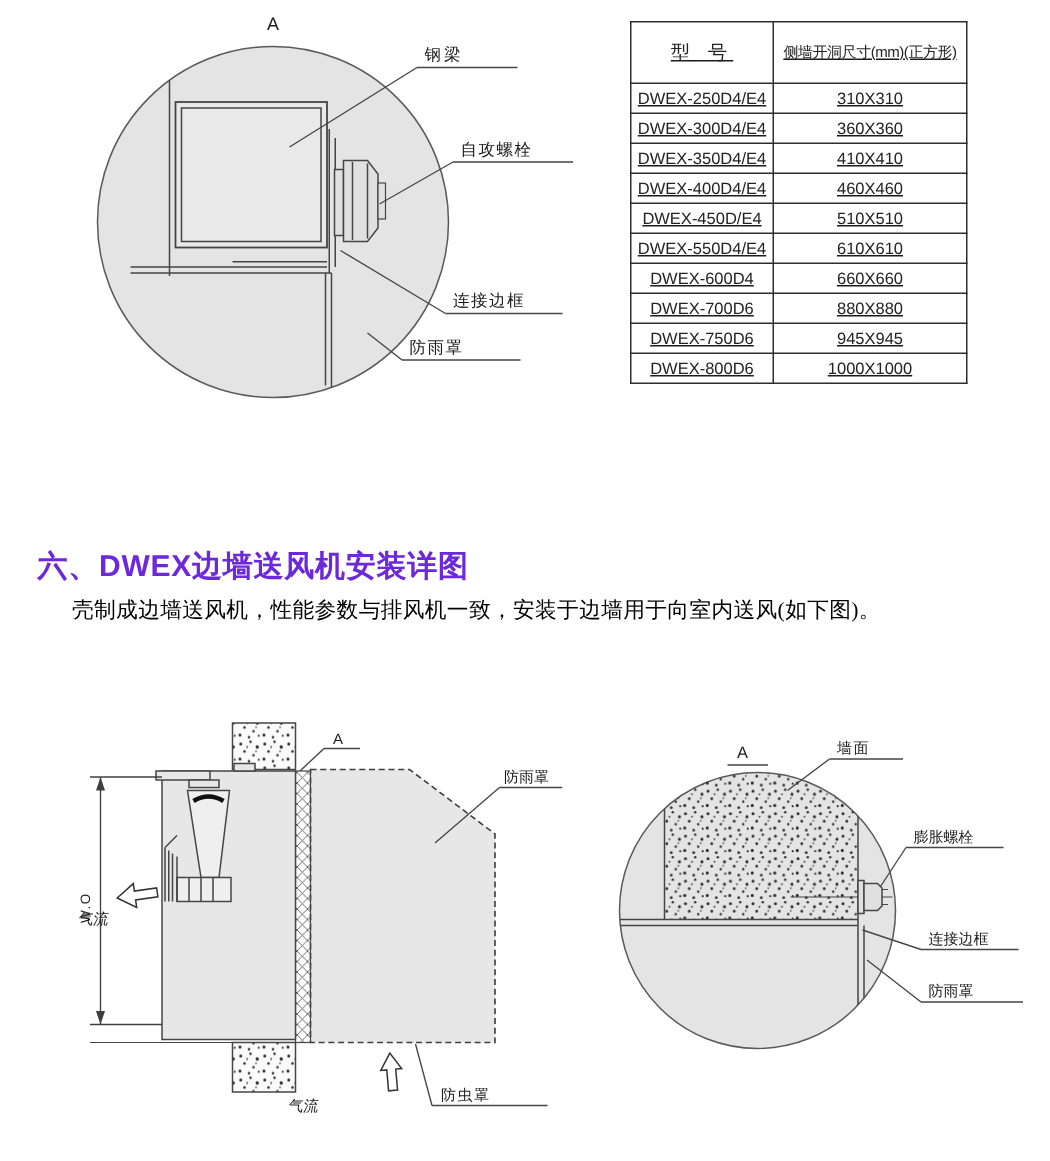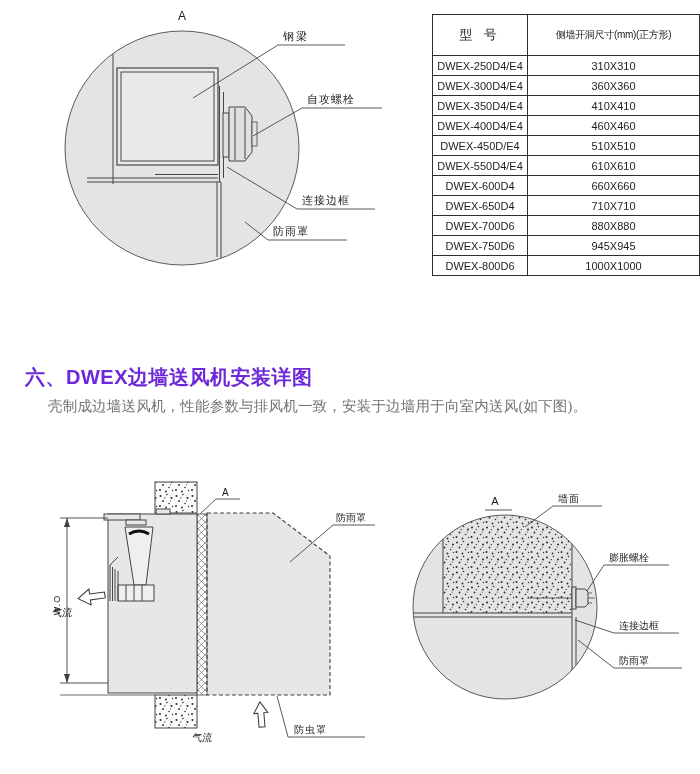--- a/index.html
+++ b/index.html
@@ -4,38 +4,38 @@
 <style>
   html,body{margin:0;padding:0;background:#ffffff;}
   .page{
     position:relative;width:700px;height:774px;background:#ffffff;overflow:hidden;
     font-family:"Liberation Sans",sans-serif;color:#1c1c1c;
   }
   svg text{font-family:"Liberation Sans",sans-serif;fill:#1c1c1c;}
   .diag{position:absolute;}
   
   .spec-table{
-    position:absolute;left:432px;top:14px;width:268px;
-    border-collapse:collapse;table-layout:fixed;
+    position:absolute;left:420px;top:14px;width:225px;
+    border-collapse:collapse;table-layout:fixed;text-decoration:underline;
   }
   .spec-table th,.spec-table td{
     border:1px solid #2e2e2e;text-align:center;vertical-align:middle;
     color:#222;font-weight:normal;white-space:nowrap;overflow:hidden;
   }
   .spec-table th{height:38px;font-size:12px;}
   .spec-table th.h-model{width:92px;font-size:13px;letter-spacing:4px;}
   .spec-table th.h-open{font-size:10px;letter-spacing:-0.3px;}
   .spec-table td{height:17px;font-size:11px;}
   
   .sec-heading{
     position:absolute;left:25px;top:364px;font-size:20px;font-weight:bold;color:#6d28d9;
     letter-spacing:0.5px;
   }
   .sec-body{
-    position:absolute;left:48px;top:397px;width:630px;font-size:14.5px;color:#737373;
+    position:absolute;left:48px;top:397px;width:630px;font-size:14.5px;color:#000000;
     font-family:"Liberation Serif",serif;letter-spacing:0.2px;
   }
 </style>
 </head>
 <body>
 
 <div class="page">
 
   <svg class="diag" style="left:55px;top:0;" width="350" height="312" viewBox="0 0 350 312">
     <defs>
@@ -113,24 +113,20 @@
           <td>DWEX-450D/E4</td>
           <td>510X510</td>
         </tr>
       <tr>
           <td>DWEX-550D4/E4</td>
           <td>610X610</td>
         </tr>
       <tr>
           <td>DWEX-600D4</td>
           <td>660X660</td>
-        </tr>
-      <tr>
-          <td>DWEX-650D4</td>
-          <td>710X710</td>
         </tr>
       <tr>
           <td>DWEX-700D6</td>
           <td>880X880</td>
         </tr>
       <tr>
           <td>DWEX-750D6</td>
           <td>945X945</td>
         </tr>
       <tr>

